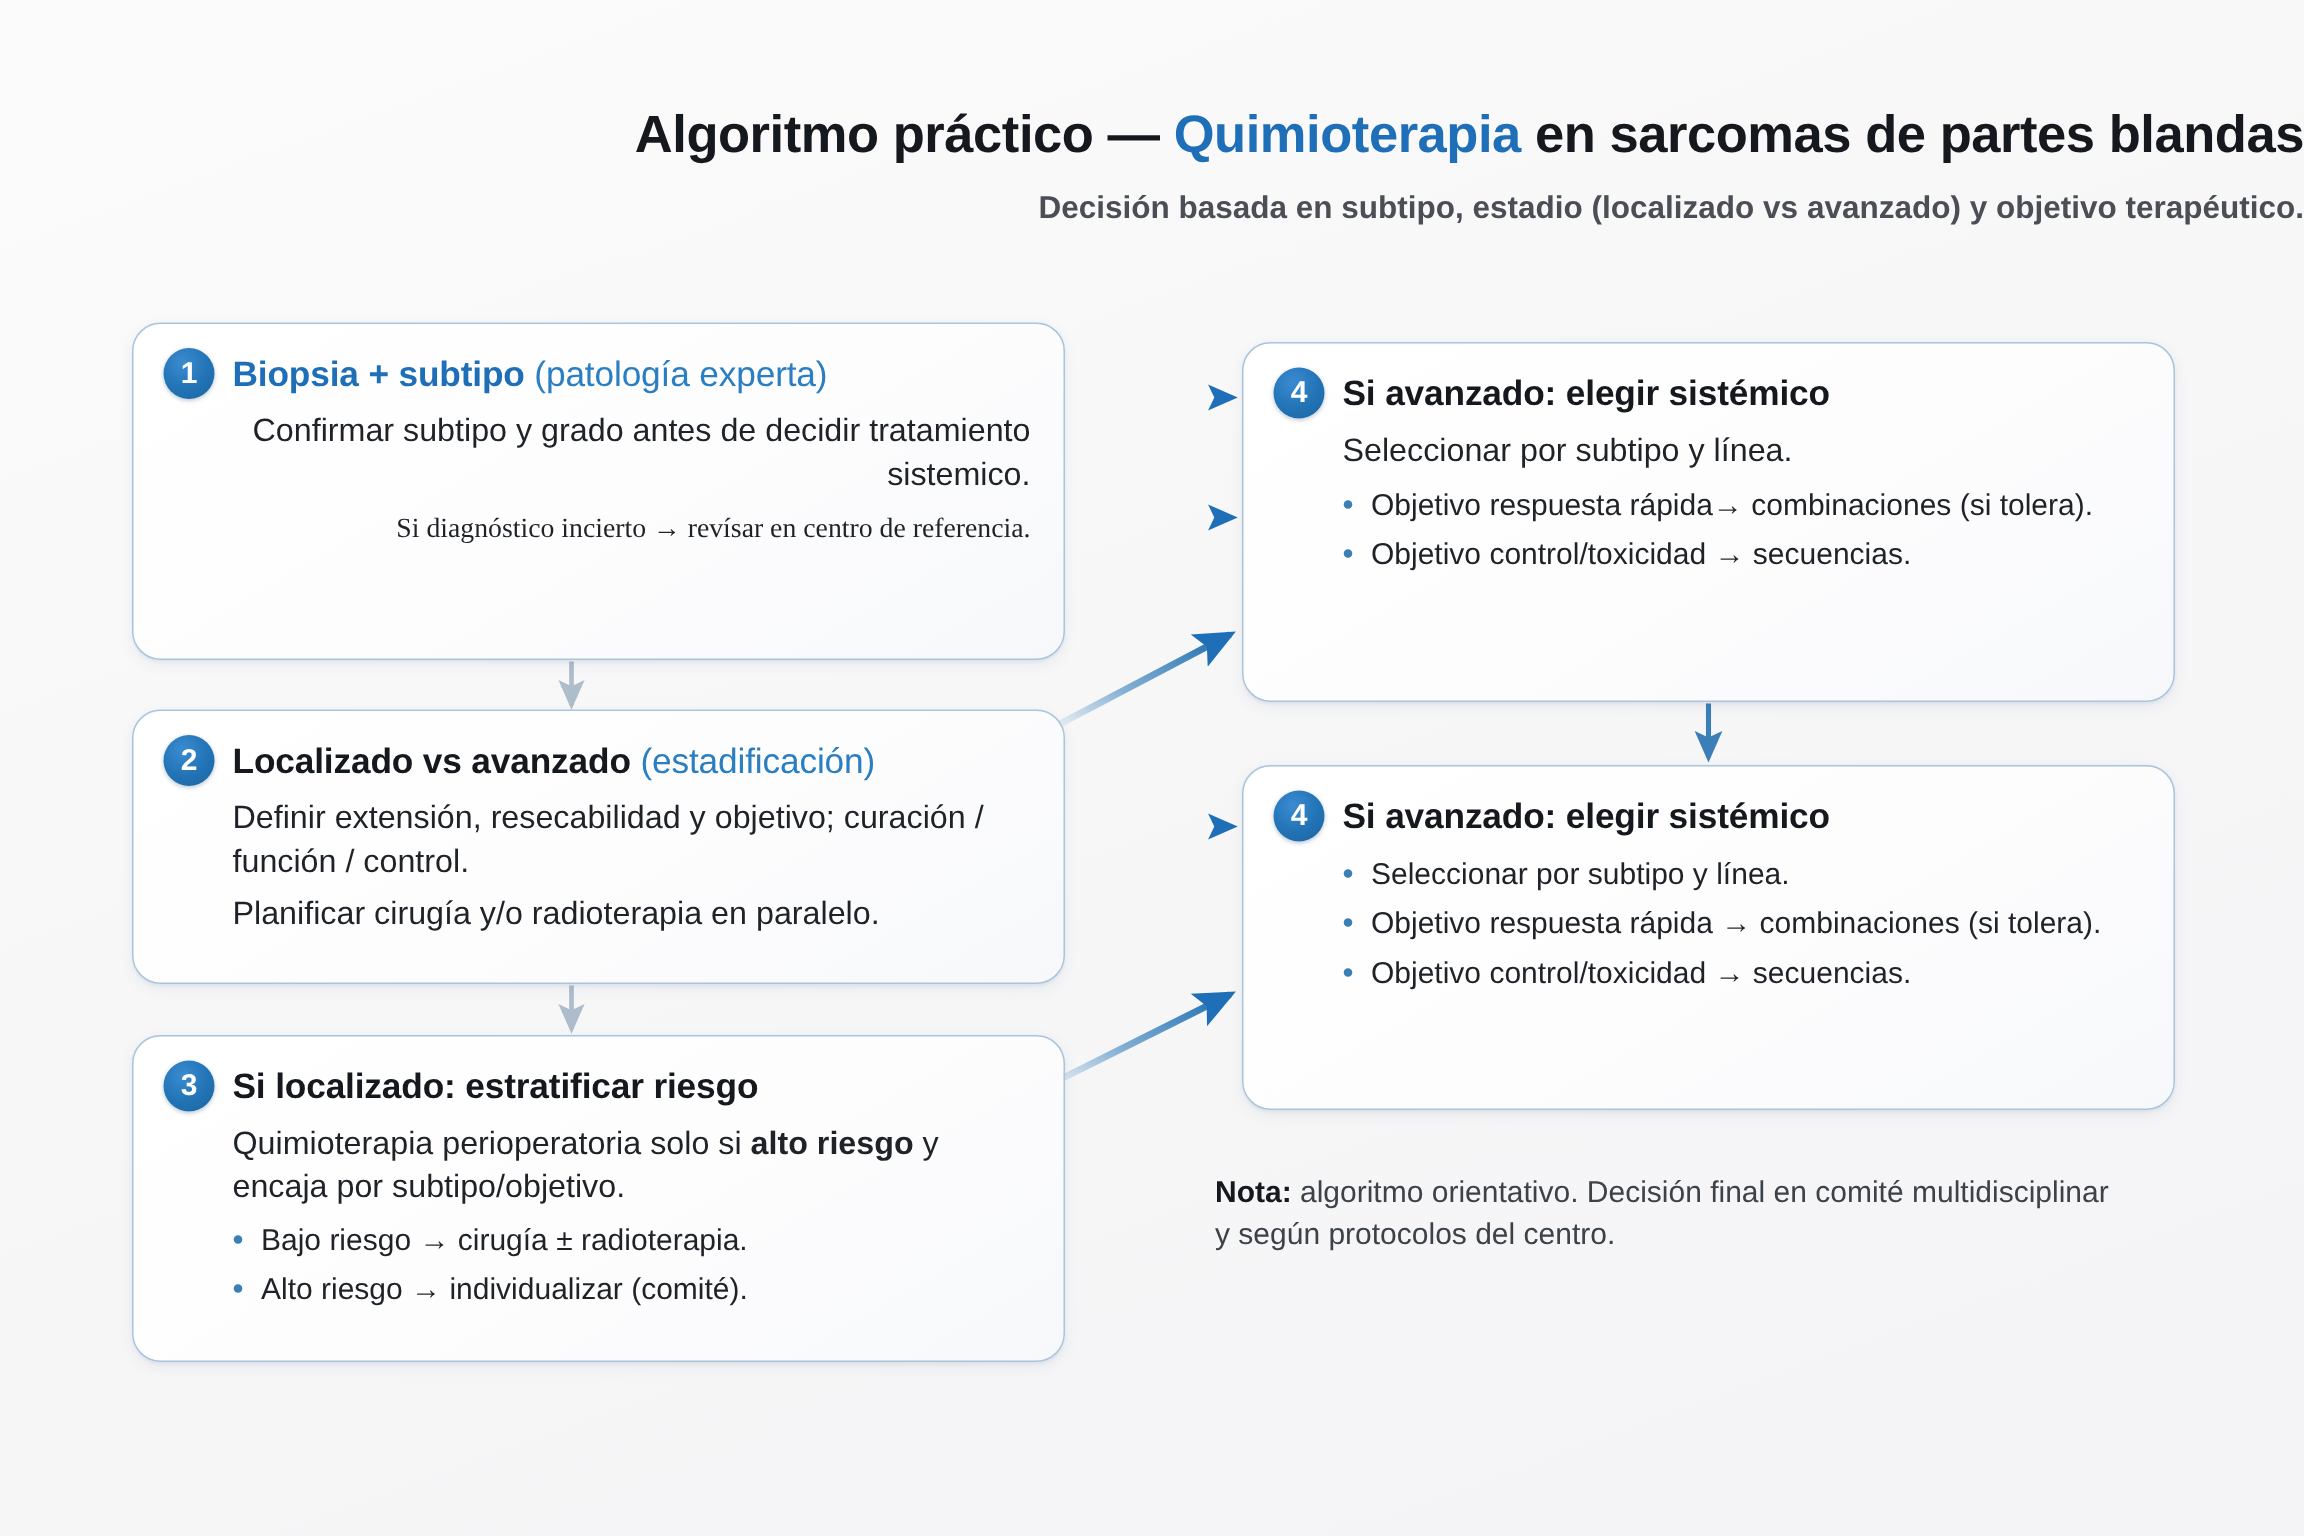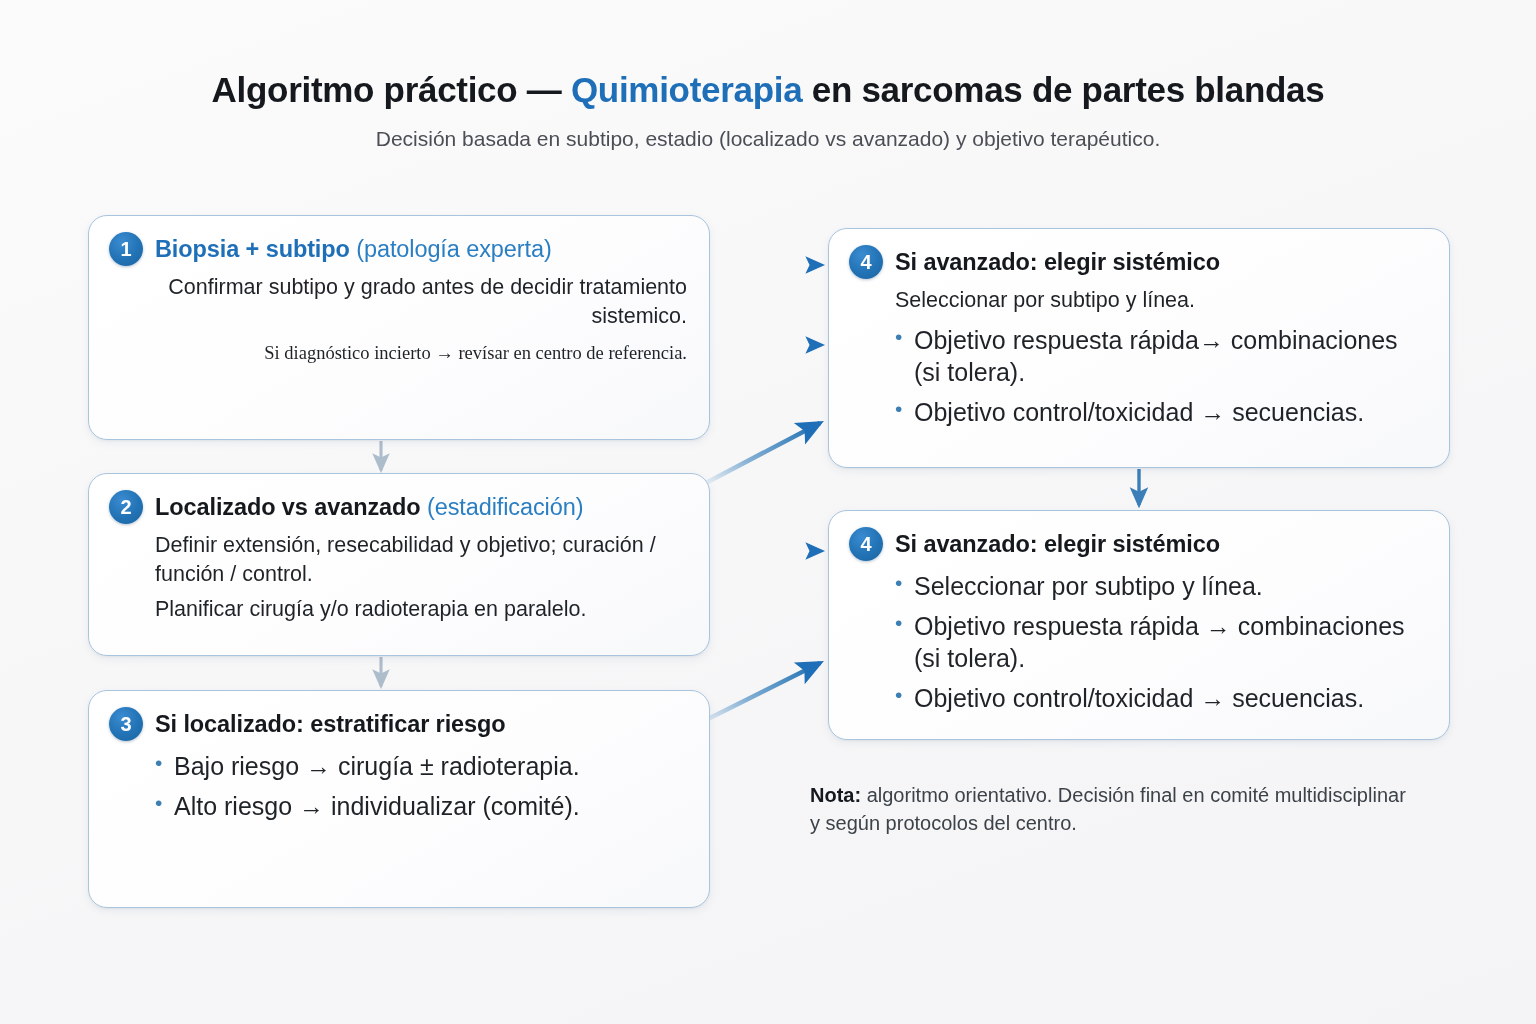--- a/index.html
+++ b/index.html
@@ -15,37 +15,37 @@
     position: relative;
     overflow: hidden;
   }
 
   
   .header {
     position: absolute;
     top: 70px;
     left: 0;
     width: 1536px;
-    text-align: center;
+    text-align: right;
   }
   .title {
     font-size: 35px;
     font-weight: bold;
     letter-spacing: -0.3px;
     color: #15181c;
     line-height: 1.15;
     margin: 0;
     white-space: nowrap;
   }
   .title .accent { color: #1f6fb8; }
   .subtitle {
     margin: 17px 0 0 0;
     font-size: 21px;
     color: #4b4f55;
-    font-weight: normal;
+    font-weight: bold;
     white-space: nowrap;
   }
 
   
   #connectors {
     position: absolute;
     top: 0; left: 0;
     width: 1536px;
     height: 1024px;
     pointer-events: none;
@@ -118,21 +118,21 @@
   }
   .para b { font-weight: bold; }
 
   ul.bullets {
     list-style: none;
     margin: 9px 0 0 0;
     padding: 0;
   }
   ul.bullets li {
     position: relative;
-    font-size: 25px;
+    font-size: 20px;
     line-height: 1.3;
     color: #1f2327;
     padding-left: 19px;
     margin-top: 7px;
   }
   ul.bullets li:first-child { margin-top: 0; }
   ul.bullets li::before {
     content: "•";
     position: absolute;
     left: 0;
@@ -229,20 +229,21 @@
     <p class="para">Planificar cirugía y/o radioterapia en paralelo.</p>
   </div>
 </div>
 
 <div class="card" id="card-3">
   <div class="card-head">
     <div class="badge">3</div>
     <div class="card-title">Si localizado: estratificar riesgo</div>
   </div>
   <div class="card-body">
+    <p class="para"><span>Quimioterapia perioperatoria solo si </span><b>alto riesgo</b><span> y encaja por subtipo/objetivo.</span></p>
     <ul class="bullets">
       <li>Bajo riesgo → cirugía ± radioterapia.</li>
       <li>Alto riesgo → individualizar (comité).</li>
     </ul>
   </div>
 </div>
 
 <div class="card" id="card-4a">
   <div class="card-head">
     <div class="badge">4</div>

